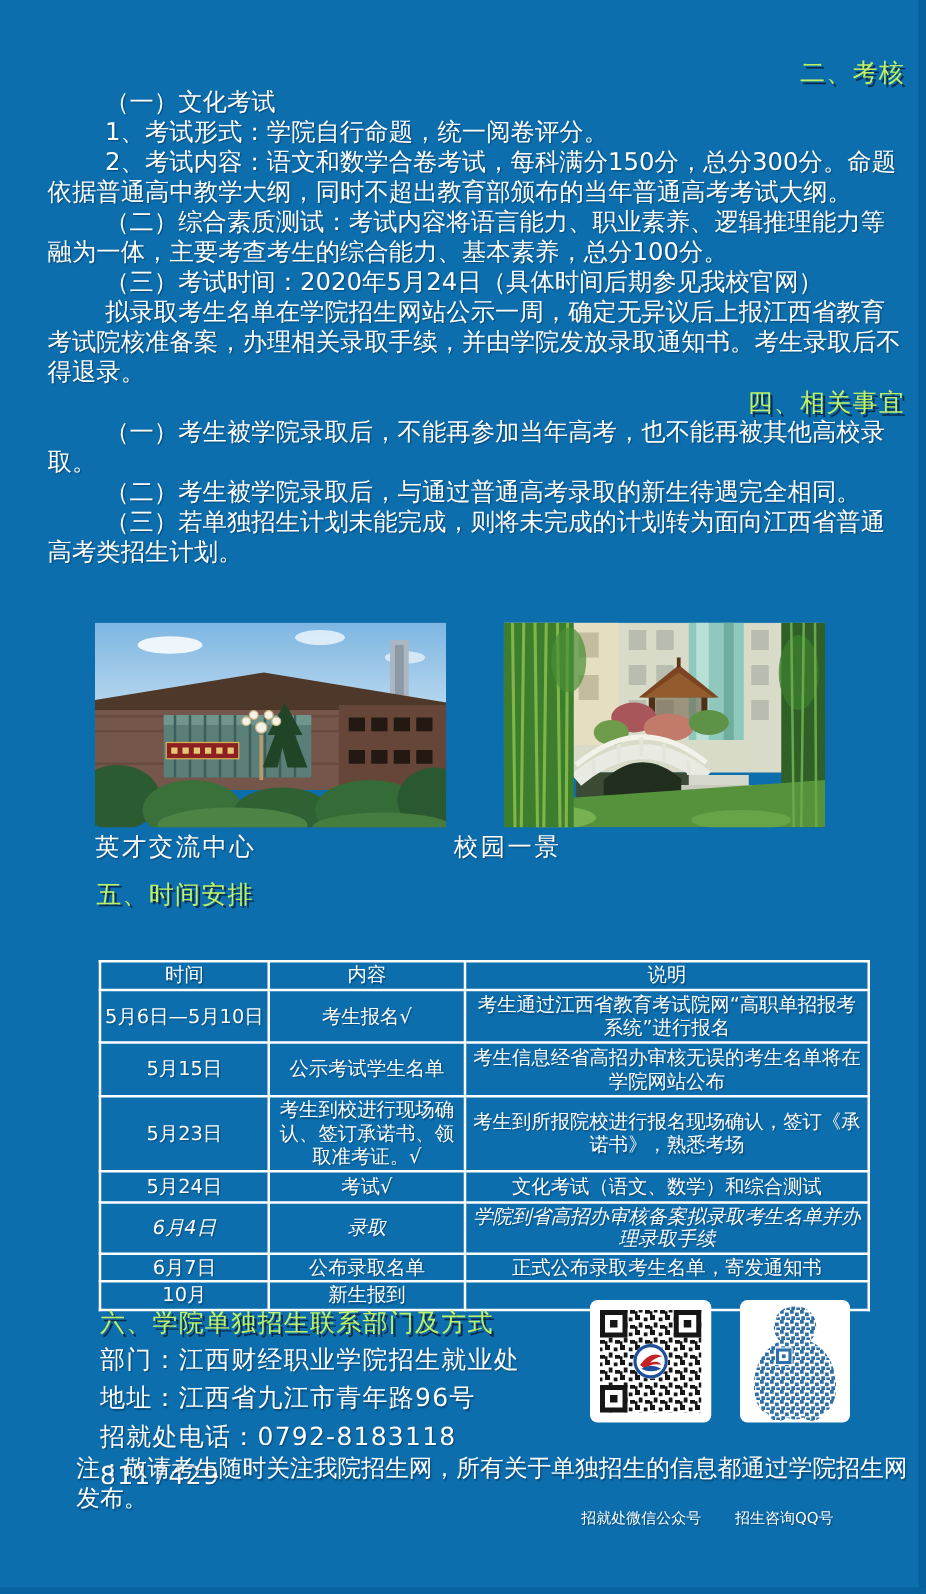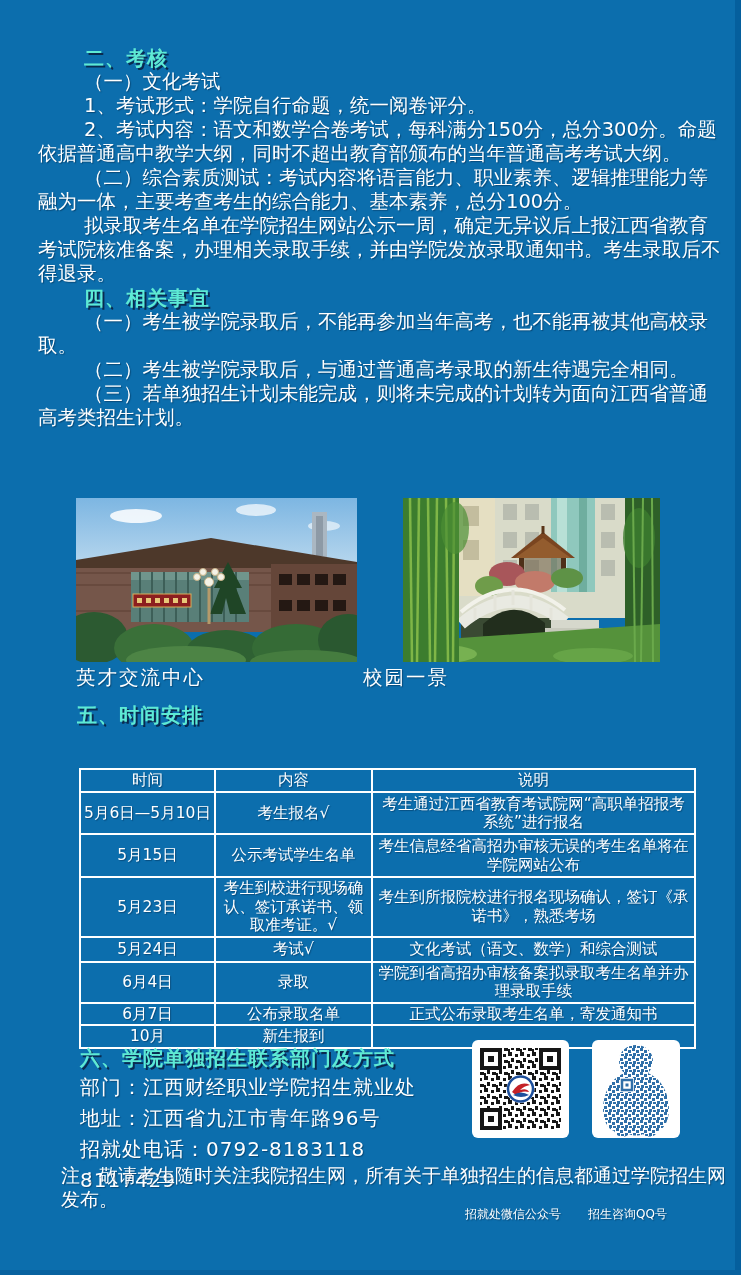--- a/index.html
+++ b/index.html
@@ -9,22 +9,22 @@
     font-family:"DejaVu Sans","Liberation Sans",sans-serif;
     color:#ffffff;
   }
   .edge-right { position:absolute; right:0; top:0; width:6px; height:100%; background:#055f9d; }
   .edge-bottom { position:absolute; left:0; bottom:0; width:100%; height:5px; background:#08629f; }
 
   
   .text-col { position:absolute; top:46px; left:38px; width:686px; font-size:19.5px; line-height:24px; }
   .text-col p { margin:0; text-indent:46px; text-shadow:1px 1px 1px rgba(2,38,70,.5); }
   h2.redhead {
-    margin:0; font-size:20px; font-weight:bold; line-height:24px; letter-spacing:1px;
-    color:#5eead4; text-shadow:2px 2px 0 #0a2a4e;
+    margin:0; font-size:20px; font-weight:normal; line-height:24px; letter-spacing:1px;
+    color:#bef264; text-shadow:2px 2px 0 #0a2a4e;text-align:right;
   }
   .text-col h2.redhead { margin-left:46px; }
 
   
   .photo { position:absolute; top:498px; height:164px; overflow:hidden; }
   .photo svg { display:block; }
   #photo-1 { left:76px;  width:281px; }
   #photo-2 { left:403px; width:257px; }
   .photo-caption { position:absolute; top:664px; font-size:19.5px; letter-spacing:2px;
                    text-align:left; text-shadow:1px 1px 1px rgba(2,38,70,.5); }
@@ -36,21 +36,21 @@
 
   
   table.sched { position:absolute; top:768px; left:63px; width:615px;
     border-collapse:collapse; table-layout:fixed;margin-left:16px; }
   table.sched td, table.sched th {
     border:2px solid #ffffff; text-align:center; vertical-align:middle;
     font-weight:normal; font-size:15.5px; line-height:18.5px; padding:1px 3px;
     text-shadow:1px 1px 1px rgba(2,38,70,.45); overflow:hidden;
   }
   tr.h0 { height:23px; } tr.r1 { height:42px; } tr.r2 { height:43px; }
-  tr.r3 { height:46px; } tr.r4 { height:25px; } tr.r5 { height:41px; }
+  tr.r3 { height:46px; } tr.r4 { height:25px; } tr.r5 { height:41px;font-style:italic; }
   tr.r6 { height:22px; } tr.r7 { height:23px; }
 
   
   #heading-6 { position:absolute; top:1046px; left:80px; }
   .contact { position:absolute; top:1072px; left:80px; width:380px;
     font-size:20px; line-height:31px; letter-spacing:1px;
     text-shadow:1px 1px 1px rgba(2,38,70,.5); }
   .note { position:absolute; top:1163px; left:61px; width:668px;
     font-size:19px; line-height:24px; text-shadow:1px 1px 1px rgba(2,38,70,.5); }
 
@@ -67,20 +67,21 @@
 <body>
 
 <div class="page">
 
   <div class="text-col">
     <h2 class="redhead">二、考核</h2>
     <p>（一）文化考试</p>
     <p>1、考试形式：学院自行命题，统一阅卷评分。</p>
     <p>2、考试内容：语文和数学合卷考试，每科满分150分，总分300分。命题依据普通高中教学大纲，同时不超出教育部颁布的当年普通高考考试大纲。</p>
     <p>（二）综合素质测试：考试内容将语言能力、职业素养、逻辑推理能力等融为一体，主要考查考生的综合能力、基本素养，总分100分。</p>
+    <p>（三）考试时间：2020年5月24日（具体时间后期参见我校官网）</p>
     <p>拟录取考生名单在学院招生网站公示一周，确定无异议后上报江西省教育考试院核准备案，办理相关录取手续，并由学院发放录取通知书。考生录取后不得退录。</p>
     <h2 class="redhead">四、相关事宜</h2>
     <p>（一）考生被学院录取后，不能再参加当年高考，也不能再被其他高校录取。</p>
     <p>（二）考生被学院录取后，与通过普通高考录取的新生待遇完全相同。</p>
     <p>（三）若单独招生计划未能完成，则将未完成的计划转为面向江西省普通高考类招生计划。</p>
   </div>
 
   <div class="photo" id="photo-1">
     <svg width="281" height="164" viewBox="0 0 281 164" xmlns="http://www.w3.org/2000/svg">
       <defs>

